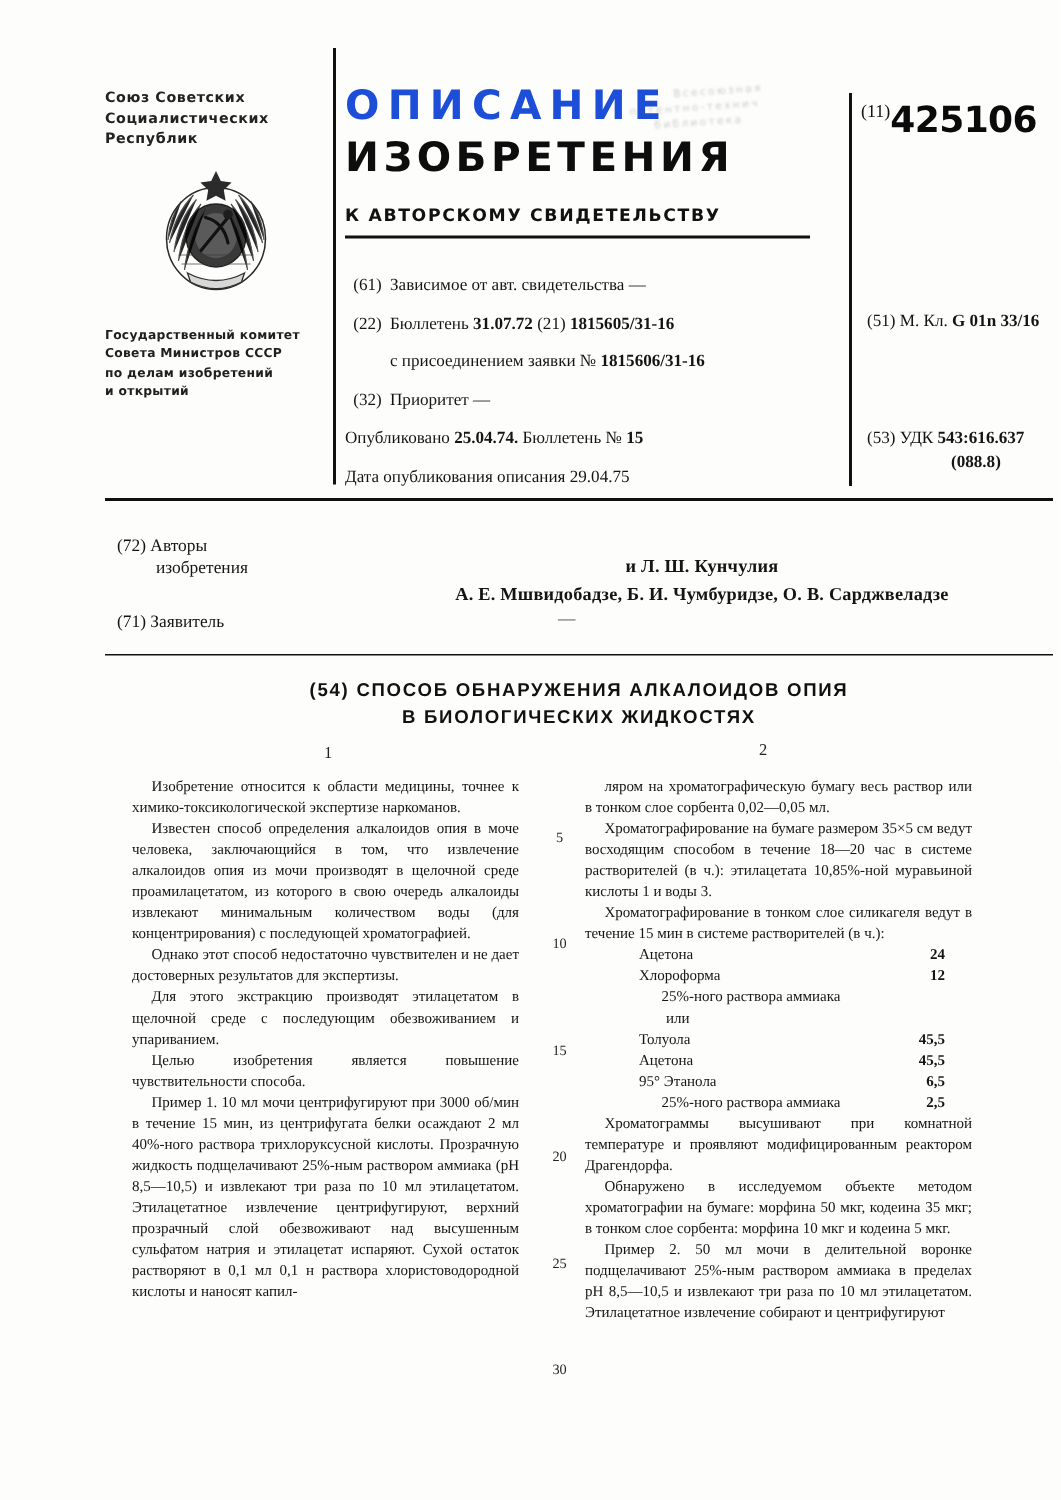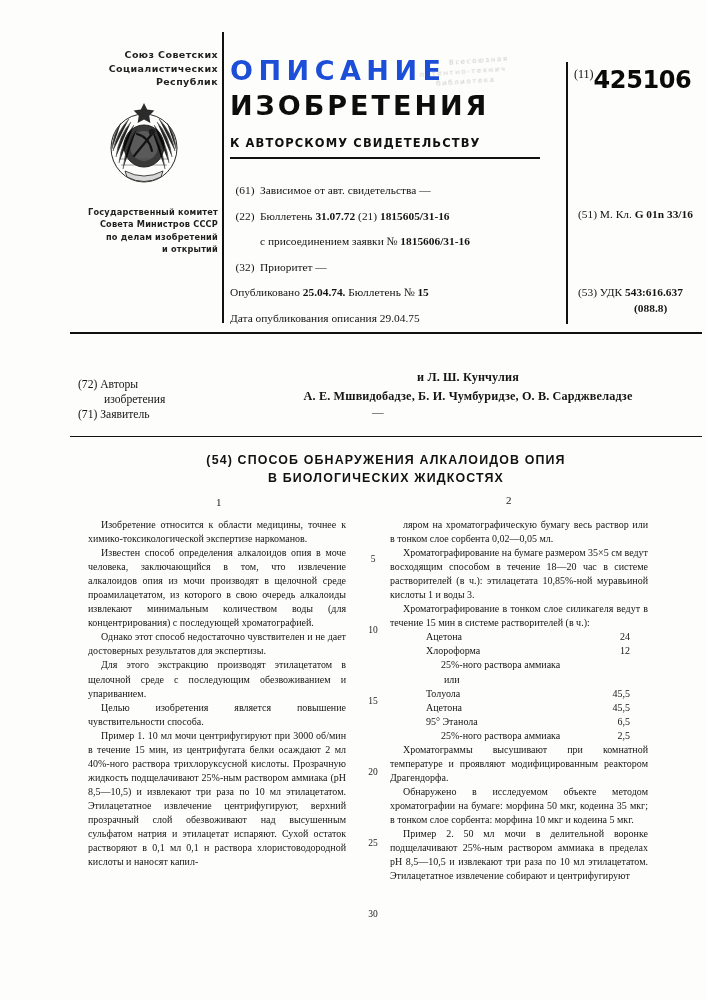--- a/index.html
+++ b/index.html
@@ -25,24 +25,24 @@
   .header {
     position: absolute;
     left: 70px;
     top: 30px;
     width: 632px;
     height: 295px;
   }
   .hdr-left {
     position: absolute;
     left: 0;
-    top: 4px;
+    top: 15px;
     width: 148px;
     height: 295px;
-    text-align: right;
+    text-align: left;
   }
   .ussr-line {
     font-family: "DejaVu Sans", "Liberation Sans", sans-serif;
     font-size: 9.5px;
     letter-spacing: 0.4px;
     color: #222;
     line-height: 13.5px;
     font-weight: 600;
   }
   .ussr-block { margin-top: 14px; }
@@ -209,21 +209,20 @@
     width: 620px;
     font-size: 11.6px;
     color: #141414;
   }
   .auth-code {
     position: absolute;
     left: 0;
     top: 0;
     width: 120px;
     line-height: 15px;
-    margin-top: 21px;
   }
   .auth-names {
     position: absolute;
     left: 160px;
     top: 12px;
     width: 460px;
     text-align: center;
     font-weight: 700;
     font-size: 12.2px;
     line-height: 19px;
@@ -303,21 +302,21 @@
     text-indent: 0;
   }
   .solv-row {
     display: flex;
     justify-content: space-between;
     padding-left: 36px;
     padding-right: 18px;
     line-height: 14.05px;
   }
   .solv-row .nm { text-align: center; }
-  .solv-row .vl { text-align: center; white-space: nowrap; }
+  .solv-row .vl { text-align: center; white-space: nowrap; font-weight: bold; }
   .solv-row.wide .nm { padding-right: 4px; margin-left: 15px; }
   .solv-ili {
     padding-left: 54px;
     line-height: 14.05px;
   }
 
   
   .linenums {
     position: absolute;
     left: 362px;

